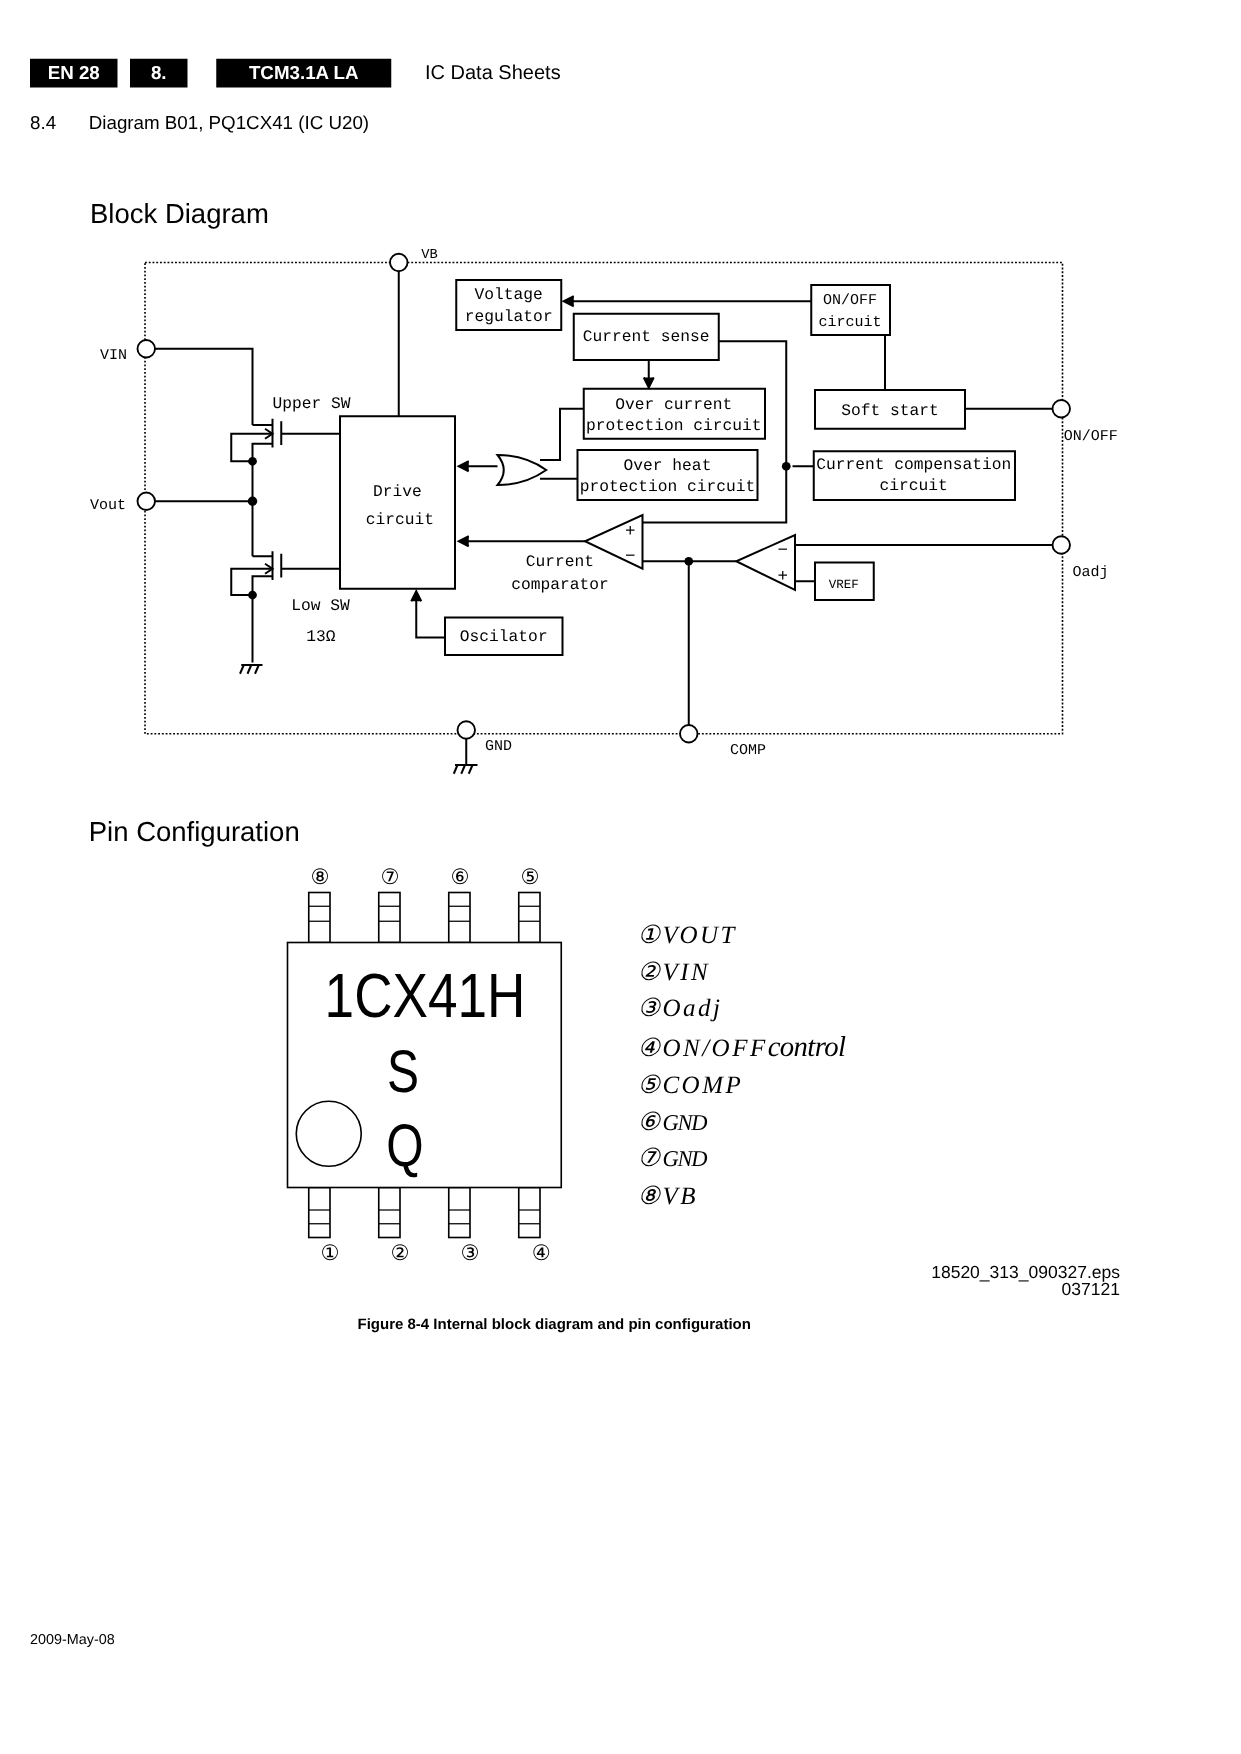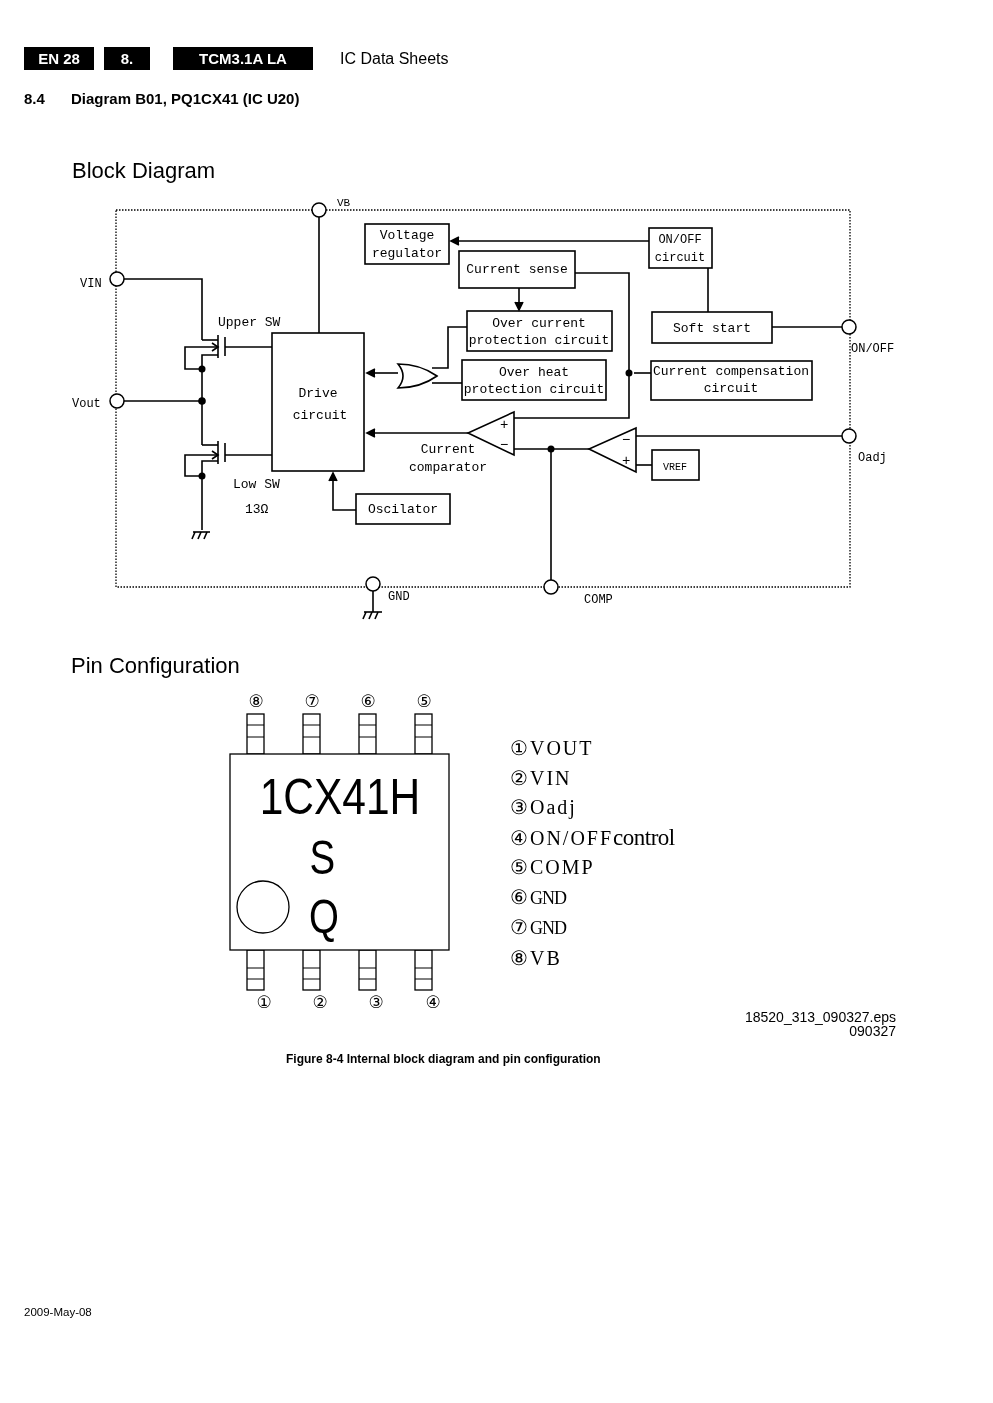--- a/index.html
+++ b/index.html
@@ -1,28 +1,28 @@
 <!DOCTYPE html>
 <html><head>
 <meta charset="utf-8">
 <style>
   html, body { margin: 0; padding: 0; background: #ffffff; }
   body { width: 993px; height: 1403px; position: relative; overflow: hidden;
          font-family: "Liberation Sans", sans-serif; color: #000; }
   .hdr-box { position: absolute; top: 47px; height: 23px; background: #000; color: #fff;
              font-weight: bold; font-size: 15px; line-height: 23px; text-align: center; }
   .hdr-text { position: absolute; top: 47px; left: 340px; font-size: 16px; line-height: 23px; }
-  .sec-title { position: absolute; top: 90px; left: 24px; font-weight: bold; font-size: 15px; }
+  .sec-title { position: absolute; top: 90px; left: 24px; font-weight: normal; font-size: 15px; }
   .sec-title .num { display: inline-block; width: 47px; }
   .h2 { position: absolute; font-weight: normal; font-size: 22px; }
   svg { position: absolute; left: 0; top: 0; }
   .mono { font-family: "Liberation Mono", monospace; }
   .pinlist { position: absolute; left: 510px; top: 734px; font-family: "Liberation Serif", serif;
              font-size: 20px; line-height: 29.5px; letter-spacing: 2px; }
-  .pinlist div { white-space: nowrap; }
+  .pinlist div { white-space: nowrap; font-style: italic; }
   .pinlist .n { letter-spacing: 0; margin-right: 2px; }
   .fileref { position: absolute; right: 97px; top: 1010px; font-size: 14px; text-align: right; line-height: 14px; }
   .caption { position: absolute; left: 286px; top: 1052px; font-weight: bold; font-size: 12px; }
   .footer { position: absolute; left: 24px; top: 1306px; font-size: 11.5px; }
 </style>
 </head>
 <body>
 
 <div class="hdr-box" style="left:24px;width:70px;text-align:center;">EN 28</div>
 <div class="hdr-box" style="left:104px;width:46px;">8.</div>
@@ -236,17 +236,17 @@
   <div><span class="n">③</span><span>Oadj</span></div>
   <div><span class="n">④</span><span>ON/OFF</span><span style="font-size:23px;letter-spacing:-0.5px;">control</span></div>
   <div><span class="n">⑤</span><span>COMP</span></div>
   <div><span class="n">⑥</span><span style="letter-spacing:-1px;font-size:18px;">GND</span></div>
   <div><span class="n">⑦</span><span style="letter-spacing:-1px;font-size:18px;">GND</span></div>
   <div><span class="n">⑧</span><span>VB</span></div>
 </div>
 
 <div class="fileref">
   <div>18520_313_090327.eps</div>
-  <div>090327</div>
+  <div>037121</div>
 </div>
 
 <div class="caption">Figure 8-4 Internal block diagram and pin configuration</div>
 <div class="footer">2009-May-08</div>
 
 </body></html>

